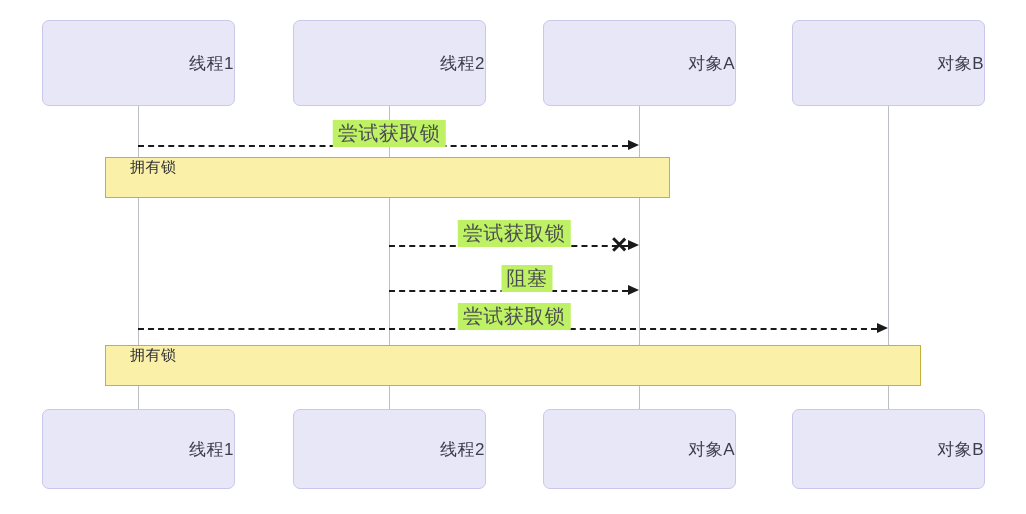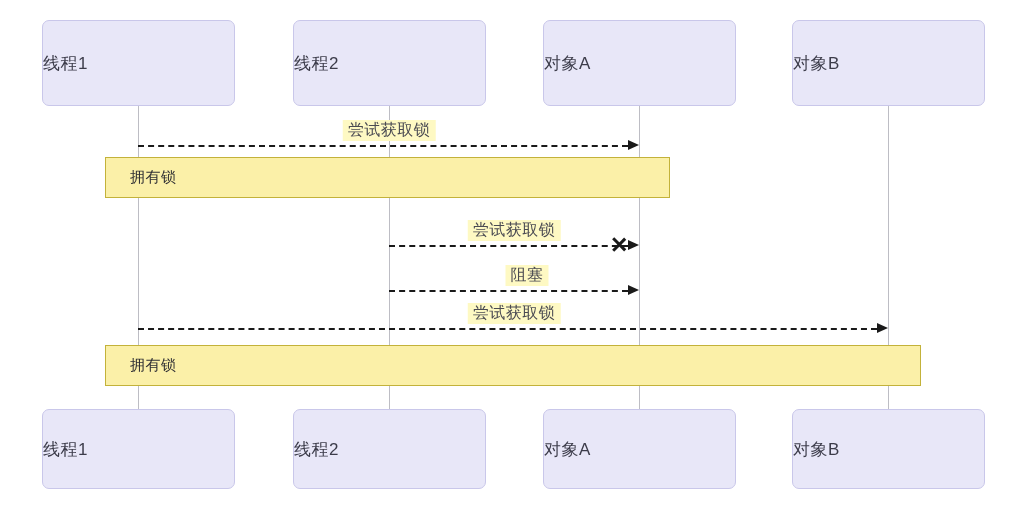--- a/index.html
+++ b/index.html
@@ -18,21 +18,21 @@
     background: #ffffff;
     overflow: hidden;
   }
 
   
   .participant {
     position: absolute;
     box-sizing: border-box;
     display: flex;
     align-items: center;
-    justify-content: flex-start;
+    justify-content: flex-end;
     background: #e8e7f8;
     border: 1px solid #c9c7ea;
     border-radius: 7px;
     color: #3c3c4a;
     font-size: 17px;
     letter-spacing: 0.5px;
     user-select: none;
   }
   .participant .plabel {
     pointer-events: none;
@@ -45,21 +45,21 @@
     background: #bdbdc4;
   }
 
   
   .lockbar {
     position: absolute;
     box-sizing: border-box;
     background: #fbf0a8;
     border: 1px solid #c3b23a;
     display: flex;
-    align-items: center;
+    align-items: flex-start;
     color: #2f2f33;
     font-size: 15px;
   }
   .lockbar .barlabel {
     padding-left: 24px;
     letter-spacing: 0.5px;
   }
 
   
   .message {
@@ -81,23 +81,23 @@
     border-top: 5px solid transparent;
     border-bottom: 5px solid transparent;
     border-left: 11px solid #1a1a1a;
   }
   .msglabel {
     position: absolute;
     top: -25px;
     transform: translateX(-50%);
     white-space: nowrap;
     color: #4a4a52;
-    font-size: 16px;
+    font-size: 20px;
     letter-spacing: 0.5px;
-    background: #fef9c3;
+    background: #bef264;
     padding: 0 5px;
   }
   .xmark {
     position: absolute;
     top: -9px;
     width: 17px;
     height: 17px;
   }
   .xmark::before,
   .xmark::after {

